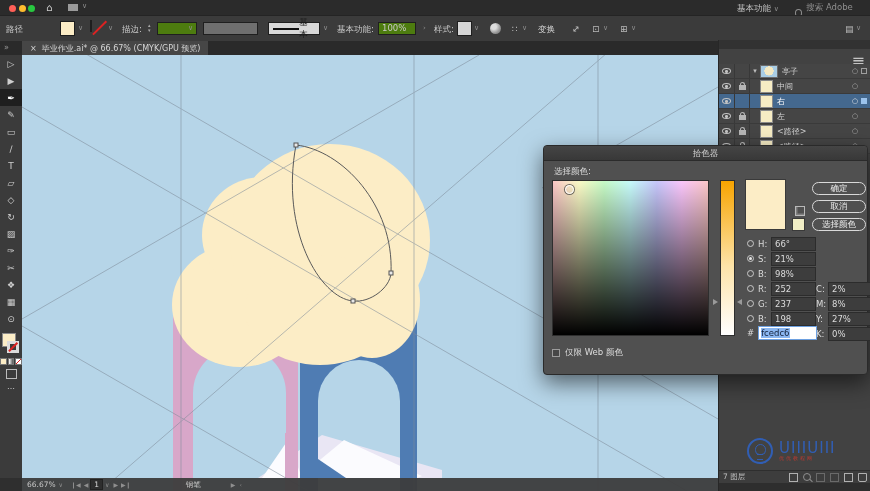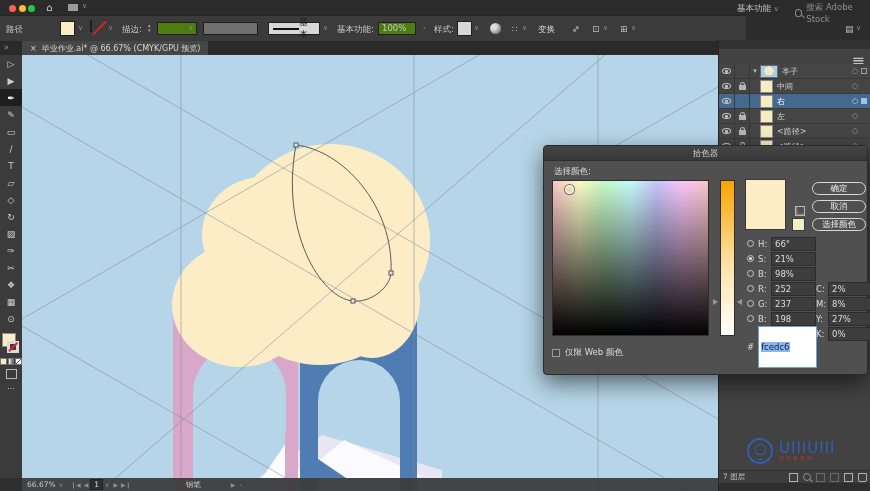--- a/index.html
+++ b/index.html
@@ -15,21 +15,21 @@
      linear-gradient(90deg,#9a9a9a 45%,transparent 45%),linear-gradient(#9a9a9a,#9a9a9a);
      background-size:10px 7px;border:1px solid #9a9a9a;box-sizing:border-box;}
   #layout-caret{left:82px;top:2px;color:#8d8d8d;font-size:7px;}
   #app-title{left:0;right:0;top:3px;text-align:center;color:#b5b5b5;}
   #workspace{left:737px;top:3px;color:#c2c2c2;}
   #workspace .caret{color:#8d8d8d;font-size:7px;}
   #searchbox{left:795px;top:2px;color:#8f8f8f;display:flex;align-items:center;gap:4px;}
   .mag{width:6px;height:6px;border:1.2px solid #8f8f8f;border-radius:50%;position:relative;display:inline-block;}
   .mag:after{content:"";position:absolute;width:4px;height:1.2px;background:#8f8f8f;left:5px;top:6px;transform:rotate(45deg);}
   
-  #controlbar{left:0;top:15px;width:746px;height:25px;background:#3b3b3b;border-top:1px solid #242424;
+  #controlbar{left:0;top:15px;width:870px;height:25px;background:#3b3b3b;border-top:1px solid #242424;
       border-bottom:1px solid #242424;color:#c9c9c9;font-size:8.5px;}
   #controlbar .lbl{position:absolute;top:8px;}
   .swatchbox{position:absolute;width:15px;height:15px;top:5px;box-sizing:border-box;border:1px solid #1e1e1e;}
   .none-slash{position:relative;background:#e8e8e8;}
   .none-slash:after{content:"";position:absolute;left:-1px;top:6px;width:19px;height:1.6px;background:#d22;transform:rotate(-45deg);}
   .caret{color:#8d8d8d;font-size:7px;}
   .cbox{position:absolute;background:#4d7c0f;border:1px solid #1f1f1f;height:13px;box-sizing:border-box;top:6px;}
   .stepper{position:absolute;top:7px;font-size:5px;line-height:5px;color:#aaa;text-align:center;}
   #brushbox{background:#d8d8d8;color:#1a1a1a;display:flex;align-items:center;padding:0 4px;}
   #brushbox .line{width:28px;height:2px;background:#111;}
@@ -131,21 +131,21 @@
      background:transparent;color:#ececec;font-size:8.5px;line-height:11px;text-align:center;box-sizing:border-box;}
   #hsbrows{position:absolute;left:203px;top:90px;}
   .vrow{height:15px;display:flex;align-items:center;}
   .radio{width:7px;height:7px;border:1px solid #c9c9c9;border-radius:50%;margin-right:4px;position:relative;box-sizing:border-box;}
   .radio.on:after{content:"";position:absolute;left:1px;top:1px;width:3px;height:3px;border-radius:50%;background:#e8e8e8;}
   .vlab{width:13px;}
   .vbox{width:37px;height:12px;background:#3d3d3d;border:1px solid #2c2c2c;padding:0 3px;line-height:12px;box-sizing:content-box;}
   #cmykrows{position:absolute;left:272px;top:135px;}
   .clab{width:12px;}
   #hexrow{position:absolute;left:203px;top:180px;display:flex;align-items:center;}
-  #hex-field{width:53px;height:12px;background:#fff;border:1px solid #6da0e0;margin-left:4px;line-height:12px;padding:14px 2px;}
+  #hex-field{width:53px;height:12px;background:#fff;border:1px solid #6da0e0;margin-left:4px;line-height:12px;padding:0 2px;}
   #hex-field span{background:#8ab6f0;color:#13213a;}
   #webonly{position:absolute;left:8px;top:201px;display:flex;align-items:center;gap:5px;}
   #webonly .cb{width:8px;height:8px;border:1px solid #9c9c9c;box-sizing:border-box;background:#474747;}
 </style>
 </head>
 <body>
 
 <div class="abs" id="titlebar">
   <span class="abs" id="traffic">
     <span class="tl" style="background:#ff5f57"></span>

